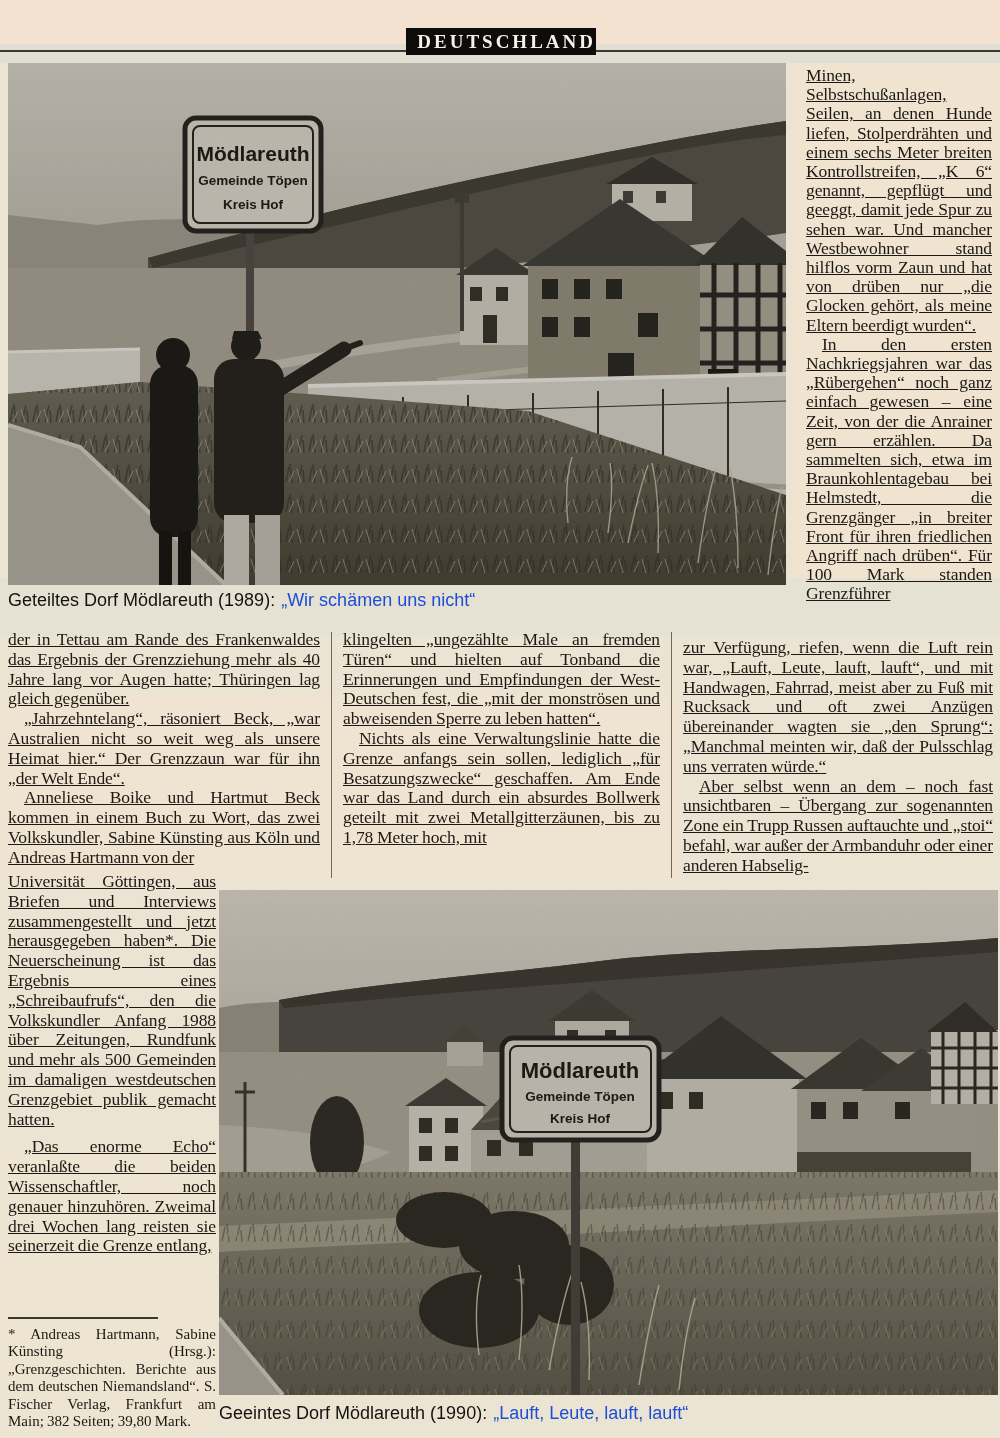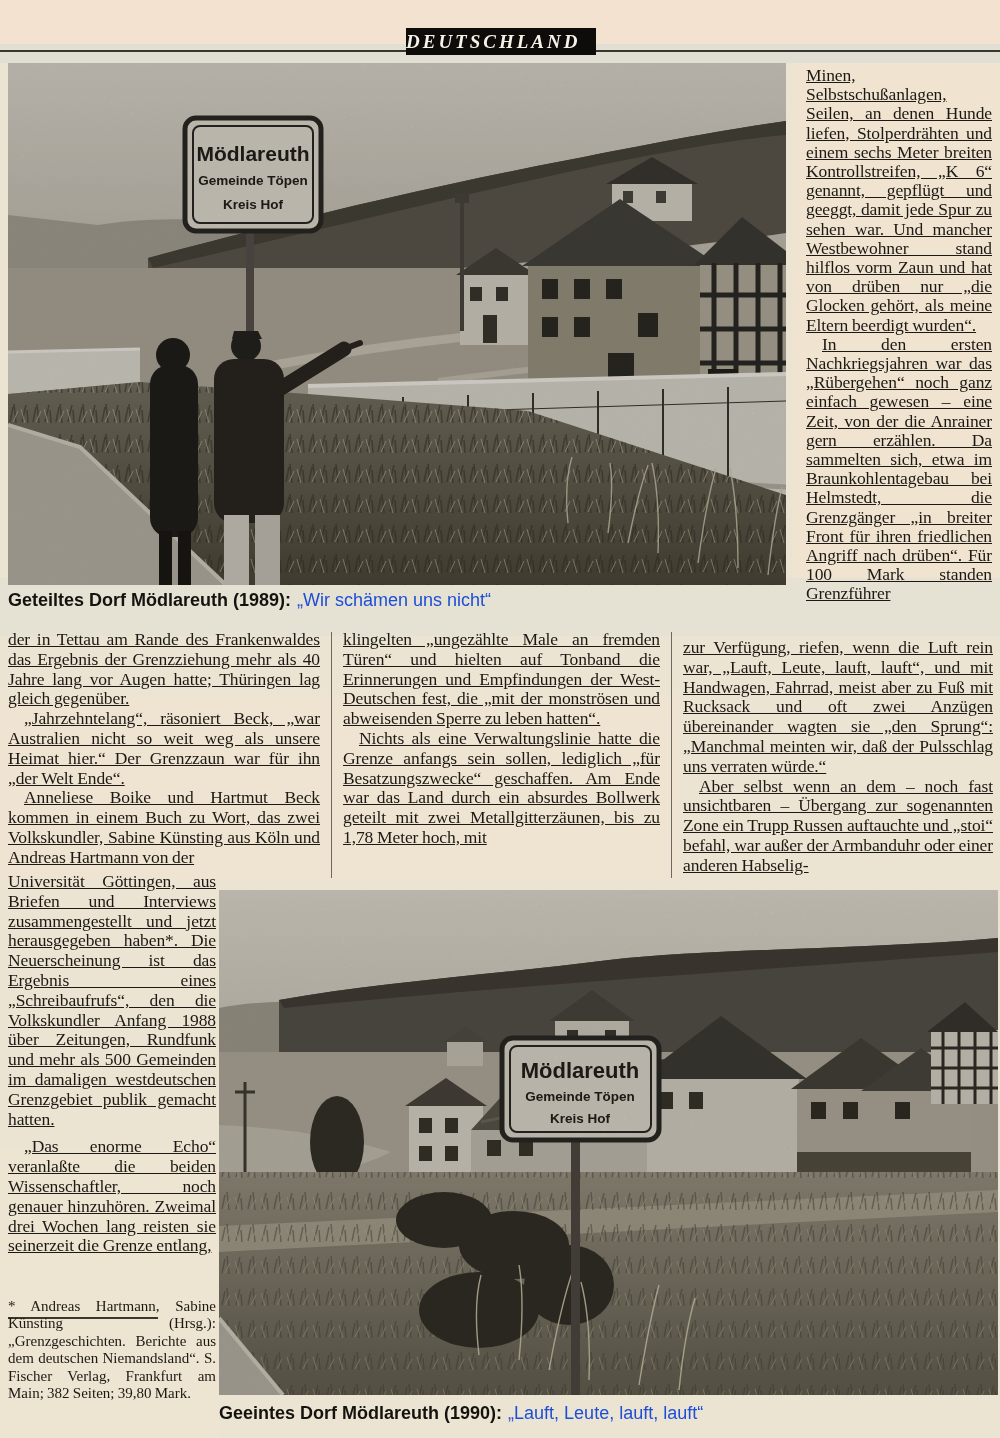--- a/index.html
+++ b/index.html
@@ -10,38 +10,38 @@
   .tint{position:absolute;pointer-events:none;}
   .tint-top{left:0;top:0;width:1000px;height:44px;background:#f6e2d0;opacity:.85;}
   .tint-band{left:0;top:44px;width:1000px;height:19px;background:#e0ded3;opacity:.9;}
   .tint-right{left:792px;top:63px;width:208px;height:520px;background:#f4e3d0;opacity:.55;}
   .tint-caption{left:0;top:578px;width:1000px;height:58px;background:#e1dfd4;opacity:.6;}
   .tint-mid{left:0;top:695px;width:680px;height:185px;background:#f3e5d1;opacity:.45;}
   .tint-low{left:0;top:1150px;width:219px;height:288px;background:#f1e3cf;opacity:.4;}
 
   .hrule{position:absolute;left:0;top:50px;width:1000px;height:2px;background:#3a372f;}
   .masthead{position:absolute;left:406px;top:28px;width:190px;height:27px;
-            background:#0d0c0a;color:#f5f2e8;text-align:left;
+            background:#0d0c0a;color:#f5f2e8;text-align:right;
             font-family:"Liberation Serif",serif;font-weight:bold;
-            font-size:19px;line-height:27px;letter-spacing:3px;font-style:italic;}
+            font-size:19px;line-height:27px;letter-spacing:3px;}
 
   .photo{position:absolute;display:block;}
   .caption{position:absolute;font-family:"Liberation Sans",sans-serif;font-size:18px;
            white-space:nowrap;color:#15130f;}
-  .caption b{font-weight:bold;}
+  .caption b{font-weight:normal;}
   .caption .quote{font-weight:400;margin-left:6px;color:#1d4ed8;}
 
   .col{position:absolute;text-align:justify;font-size:17.5px;line-height:19.8px;
        letter-spacing:-0.1px;word-spacing:-0.5px;}
   .col p{margin:0;padding:0;text-decoration:underline;}
   .col p.ind{text-indent:16px;}
   .col p.mt{margin-top:8px;}
   .vrule{position:absolute;width:1px;background:#6e695e;}
 
-  .footnote{position:absolute;left:8px;top:1298px;width:208px;
+  .footnote{position:absolute;left:8px;top:1326px;width:208px;
             font-size:15px;line-height:17.4px;text-align:justify;word-spacing:-0.5px;}
   .fnrule{position:absolute;left:8px;top:1317px;width:150px;height:2px;background:#3a372f;}
 
   svg text{font-family:"Liberation Sans",sans-serif;}
 </style>
 </head>
 <body>
 
 <div class="page">
 

